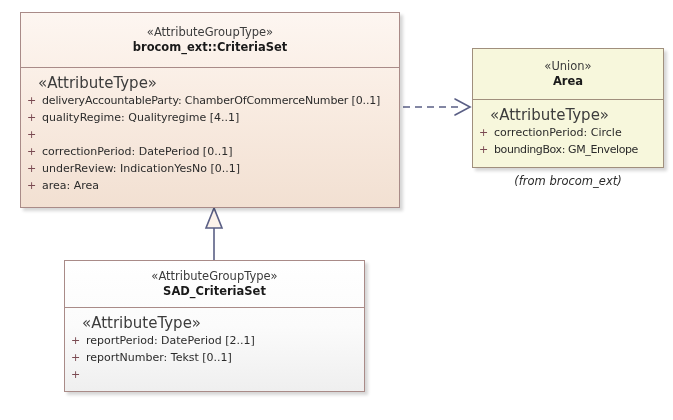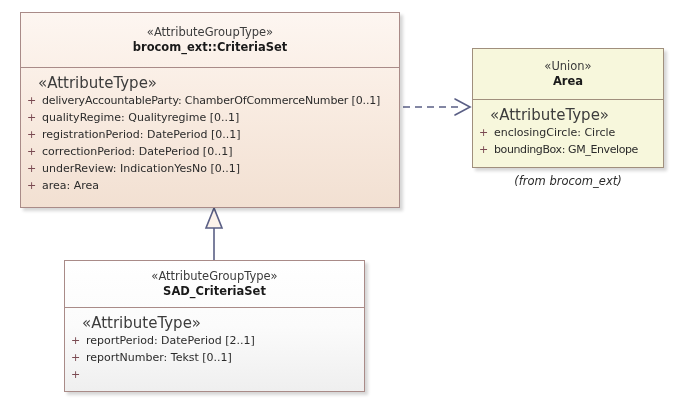--- a/index.html
+++ b/index.html
@@ -169,25 +169,24 @@
     </div>
     <div class="uml-body">
       <div class="attr-stereotype">«AttributeType»</div>
 
       <div class="attr-row clipped">
         <span class="attr-vis">+</span>
         <span class="attr-text">deliveryAccountableParty: ChamberOfCommerceNumber [0..1]</span>
       </div>
       <div class="attr-row">
         <span class="attr-vis">+</span>
-        <span class="attr-text">qualityRegime: Qualityregime [0..1]</span>
-      </div>
-      <div class="attr-row">
-        <span class="attr-vis">+</span>
-        <span class="attr-text">registrationPeriod: DatePeriod [0..1]</span>
+        <span class="attr-text">qualityRegime: Qualityregime [4..1]</span>
+      </div>
+      <div class="attr-row">
+        <span class="attr-vis">+</span>
       </div>
       <div class="attr-row">
         <span class="attr-vis">+</span>
         <span class="attr-text">correctionPeriod: DatePeriod [0..1]</span>
       </div>
       <div class="attr-row">
         <span class="attr-vis">+</span>
         <span class="attr-text">underReview: IndicationYesNo [0..1]</span>
       </div>
       <div class="attr-row">
@@ -199,21 +198,21 @@
 
   <div class="uml-class" id="class-area">
     <div class="uml-header">
       <div class="stereotype">«Union»</div>
       <div class="classname">Area</div>
     </div>
     <div class="uml-body">
       <div class="attr-stereotype">«AttributeType»</div>
       <div class="attr-row">
         <span class="attr-vis">+</span>
-        <span class="attr-text">enclosingCircle: Circle</span>
+        <span class="attr-text">correctionPeriod: Circle</span>
       </div>
       <div class="attr-row clipped">
         <span class="attr-vis">+</span>
         <span class="attr-text">boundingBox: GM_Envelope</span>
       </div>
     </div>
   </div>
 
   <div id="area-from-label">(from brocom_ext)</div>
 

